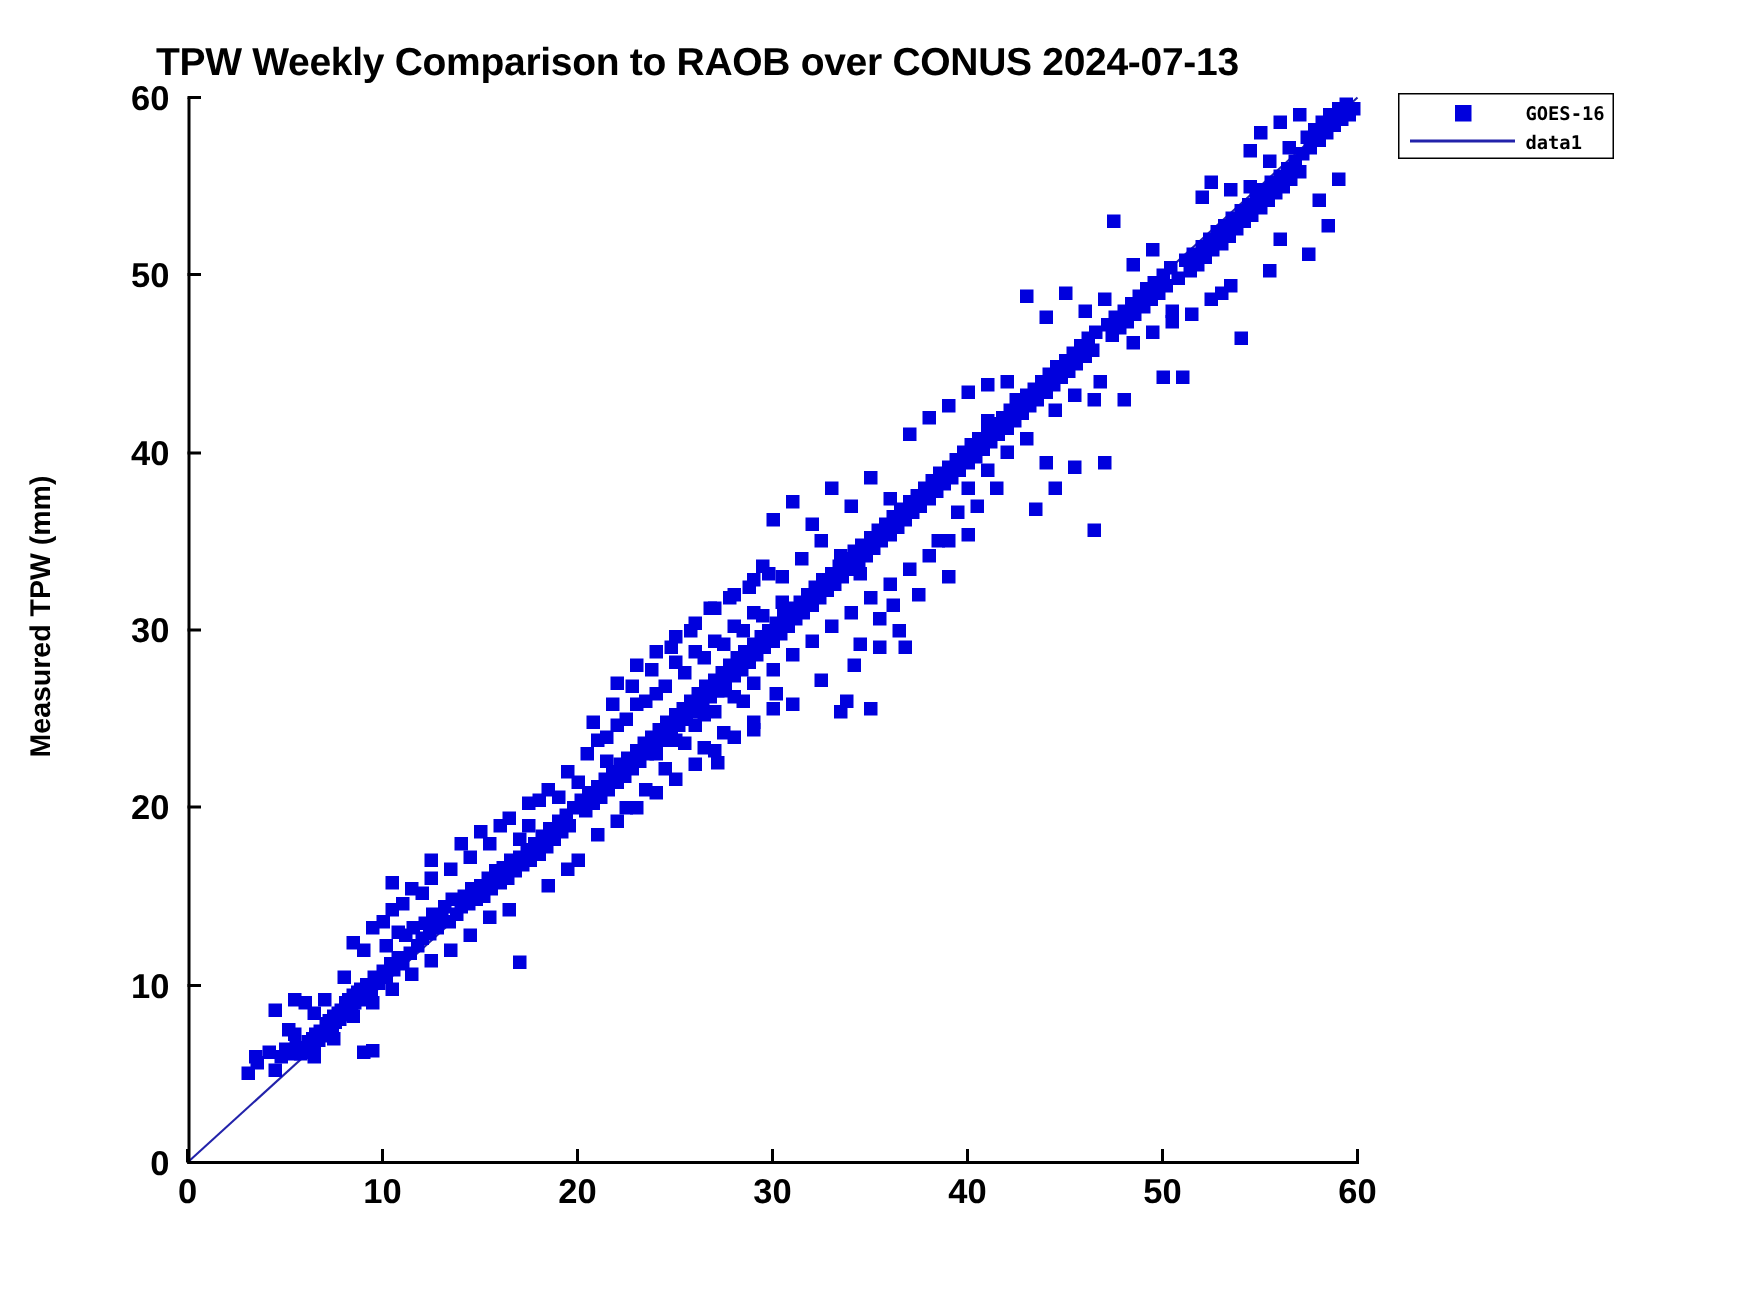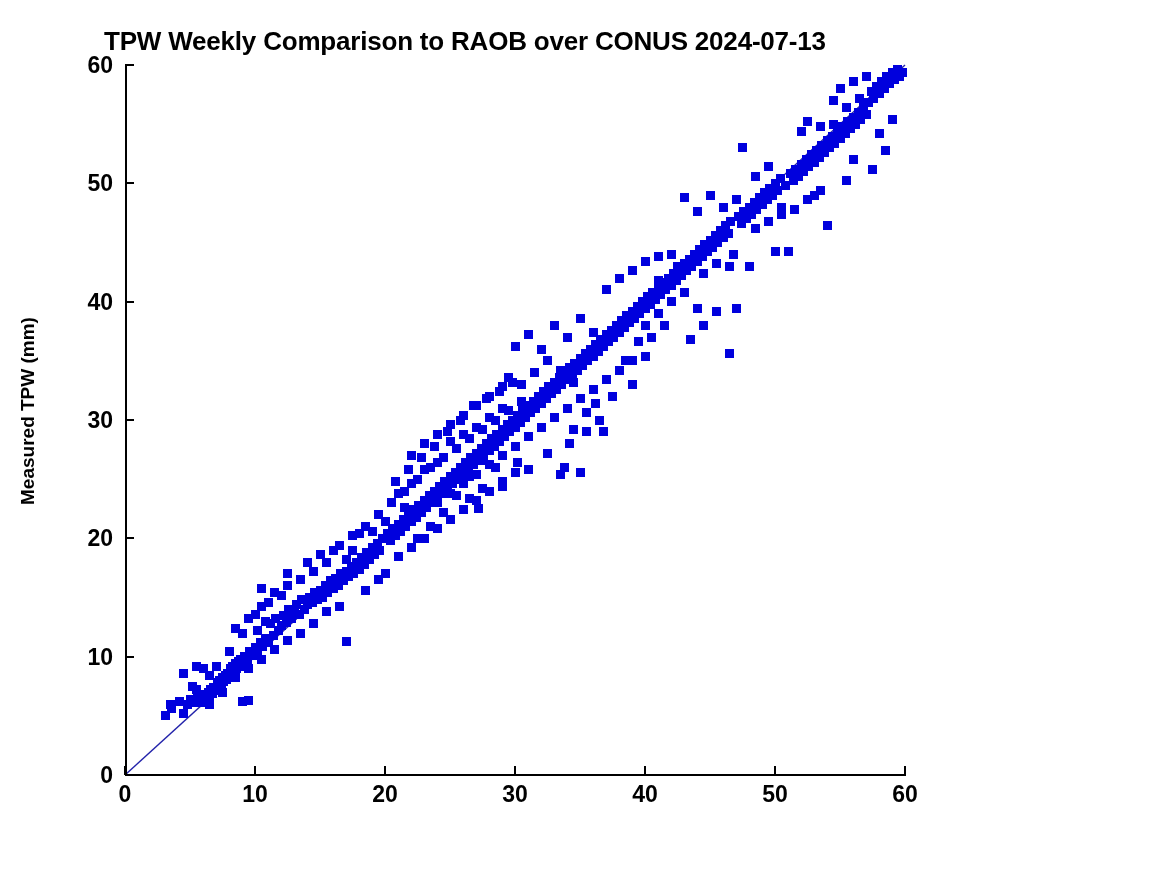--- a/index.html
+++ b/index.html
@@ -725,14 +725,28 @@
       <div class="tick-x" style="position: absolute; left: 644px; top: 766px;"></div>
       <div class="ticklabel-x" style="left: 645px; top: 783px;">40</div>
       <div class="tick-x" style="position: absolute; left: 774px; top: 766px;"></div>
       <div class="ticklabel-x" style="left: 775px; top: 783px;">50</div>
       <div class="tick-x" style="position: absolute; left: 904px; top: 766px;"></div>
       <div class="ticklabel-x" style="left: 905px; top: 783px;">60</div>
     </div>
 
   <div id="ylabel">Measured TPW (mm)</div>
 
+  <div id="legend">
+    <div class="legend-row" style="top:2px;">
+      <span class="legend-sym">
+        <span class="legend-swatch" id="lg-swatch" style="background: rgb(0, 0, 221);"></span>
+      </span>
+      <span class="legend-text">GOES-16</span>
+    </div>
+    <div class="legend-row" style="top:21px;">
+      <span class="legend-sym">
+        <span class="legend-line" id="lg-line" style="background: rgb(34, 34, 170);"></span>
+      </span>
+      <span class="legend-text">data1</span>
+    </div>
+  </div>
 
 </div>
 
 </body></html>

